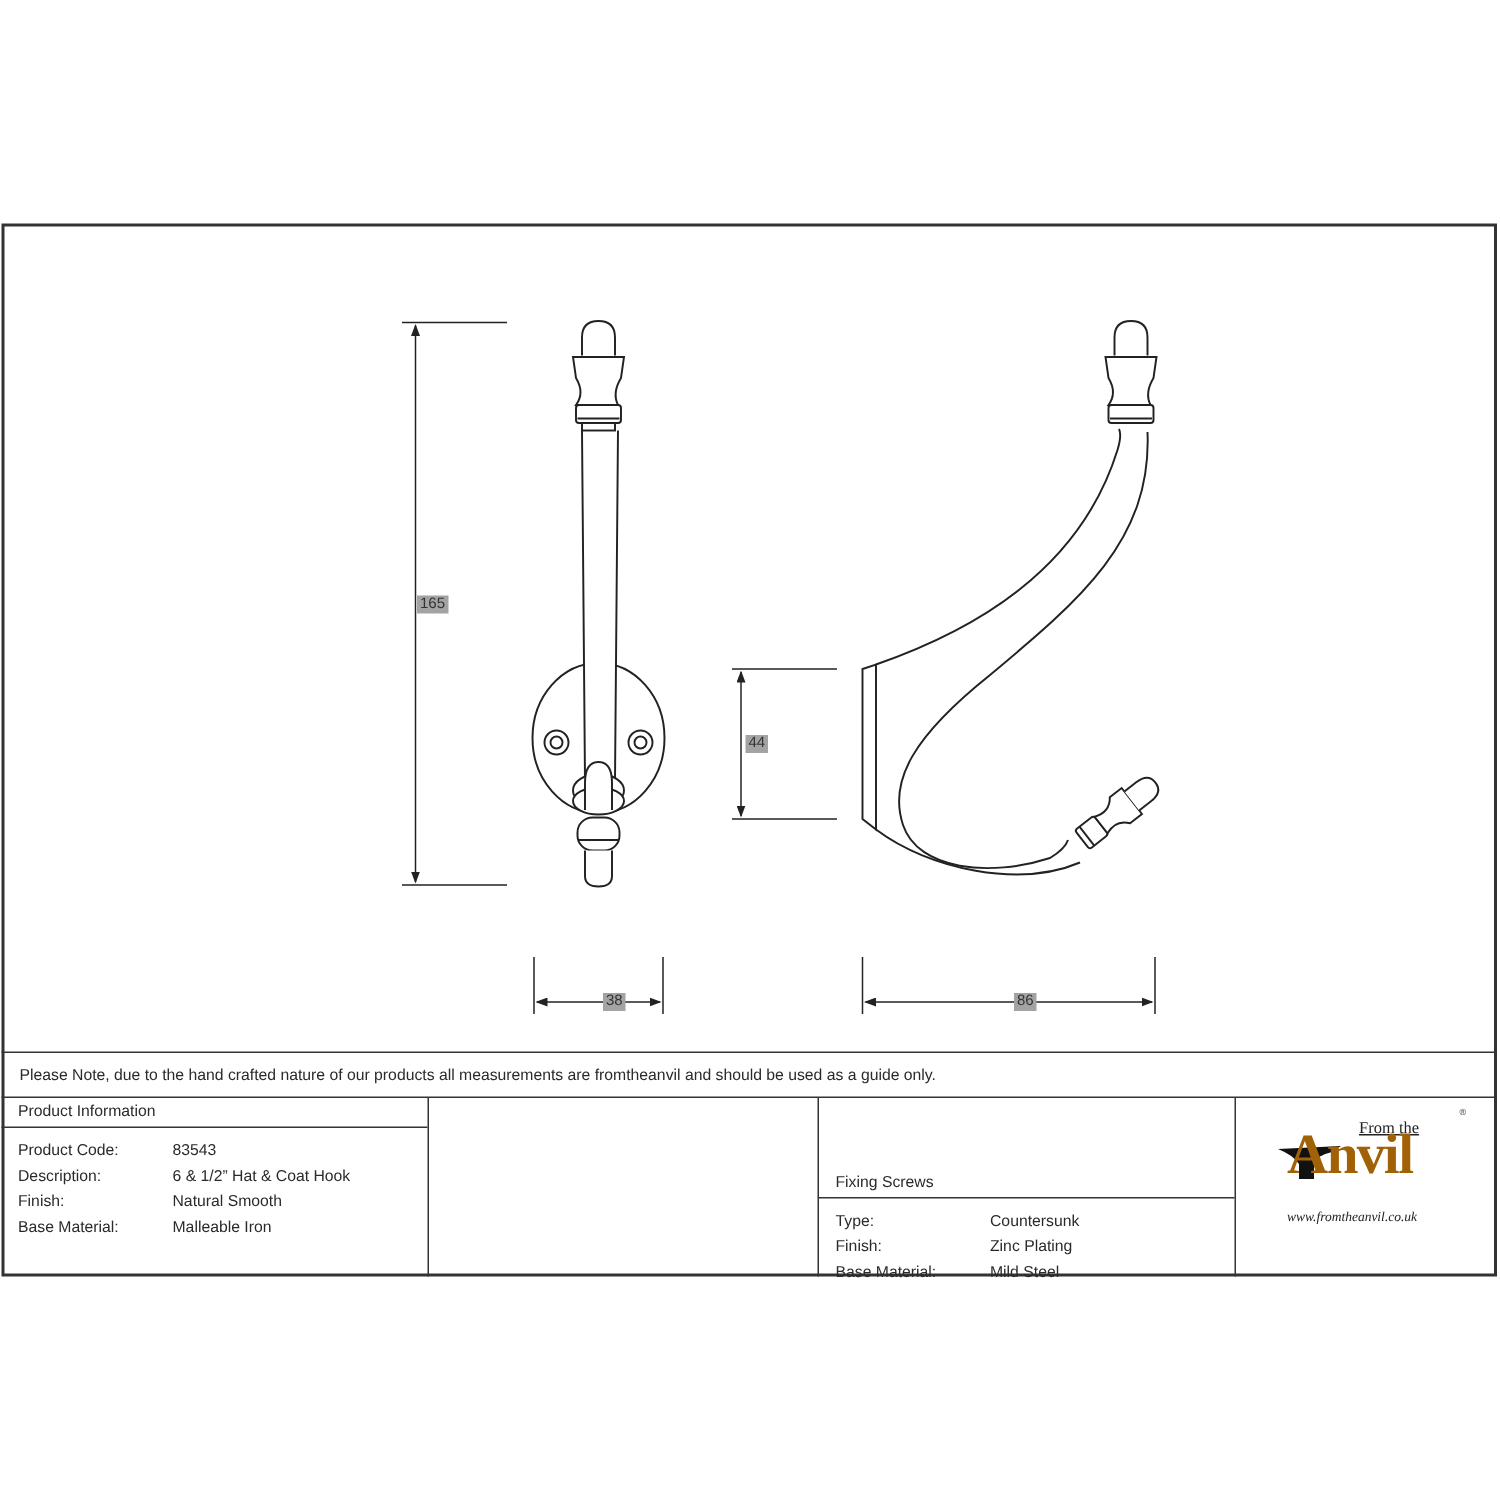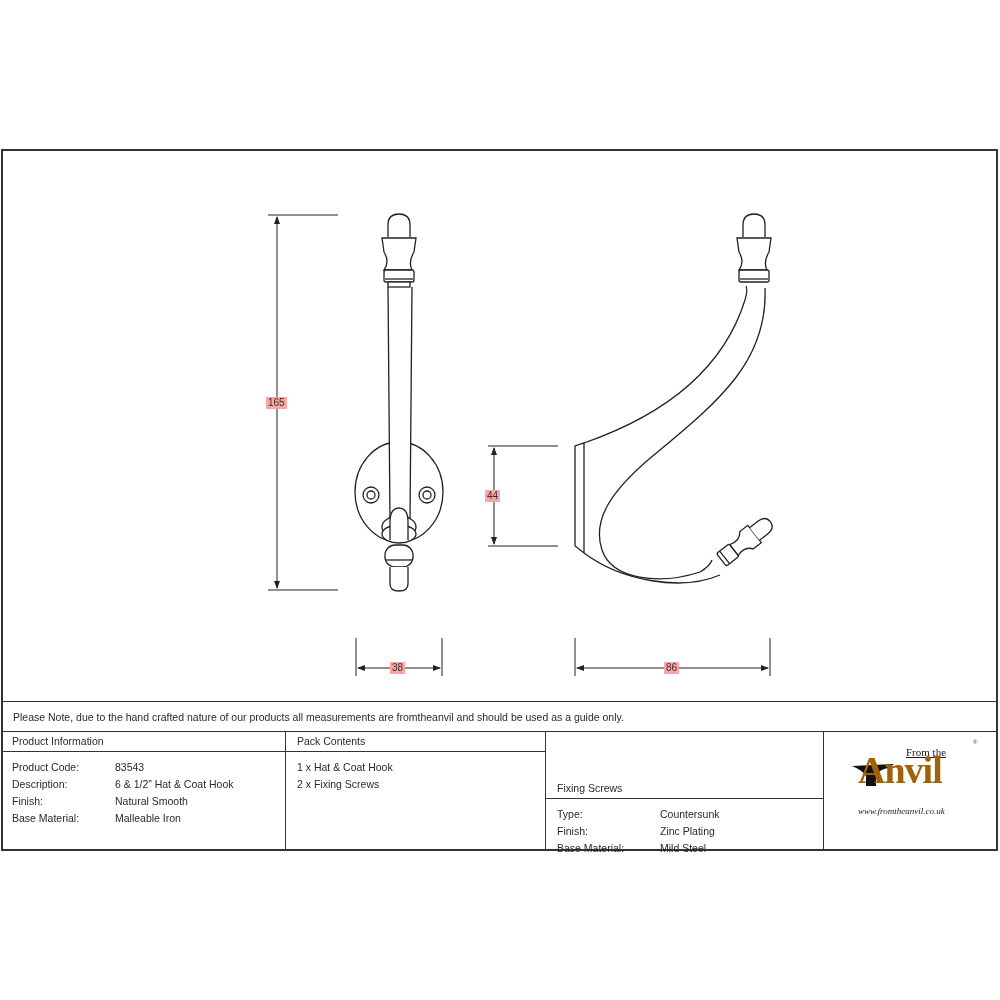--- a/index.html
+++ b/index.html
@@ -1,21 +1,21 @@
 <!DOCTYPE html>
 <html><head>
 <meta charset="utf-8">
 <style>
   html, body { margin:0; padding:0; background:#ffffff; }
   body { width:1000px; height:1000px; position:relative; overflow:hidden;
          font-family:"Liberation Sans", "DejaVu Sans", sans-serif; color:#2a2a2a; }
   .sheet { position:absolute; left:1px; top:149px; width:997px; height:702px;
            border:2px solid #333; box-sizing:border-box; }
   .drawing { position:absolute; left:0; top:0; width:1000px; height:1000px; }
-  .dim-label { position:absolute; font-size:10px; color:#333; background:#fca5a5; padding:0 2px; line-height:12px; }
+  .dim-label { position:absolute; font-size:10px; color:#333; background:#a3a3a3; padding:0 2px; line-height:12px;margin-left:12px; }
   .note { position:absolute; left:1px; top:701px; width:997px; height:30px; box-sizing:border-box;
           border-top:1.5px solid #333; font-size:10.5px; padding:9px 0 0 12px; }
   .table { position:absolute; left:1px; top:731px; width:997px; height:120px; box-sizing:border-box;
            border-top:1.5px solid #333; }
   .col { position:absolute; top:0; height:100%; box-sizing:border-box; }
   .col-head { height:20px; border-bottom:1.5px solid #333; font-size:10.5px; padding:3px 0 0 11px; box-sizing:border-box; }
   .col-body { padding:7px 0 0 11px; font-size:10.5px; line-height:17px; }
   .row { display:flex;gap:16px; }
   .row .k { width:87px; }
   .vline { position:absolute; top:0; width:0; height:100%; border-left:1.5px solid #333; }
@@ -132,27 +132,20 @@
           <span class="k">Finish:</span>
           <span>Natural Smooth</span>
         </div>
       <div class="row">
           <span class="k">Base Material:</span>
           <span>Malleable Iron</span>
         </div>
     </div>
   </div>
   <div class="vline" style="left:284px;"></div>
-  <div class="col" style="left:285px; width:259px;">
-    <div class="col-head">Pack Contents</div>
-    <div class="col-body">
-      <div>1 x Hat &amp; Coat Hook</div>
-      <div>2 x Fixing Screws</div>
-    </div>
-  </div>
   <div class="vline" style="left:544px;"></div>
   <div class="col" style="left:545px; width:277px;margin-top:47px;">
     <div class="col-head">Fixing Screws</div>
     <div class="col-body">
       <div class="row">
           <span class="k">Type:</span>
           <span>Countersunk</span>
         </div>
       <div class="row">
           <span class="k">Finish:</span>

